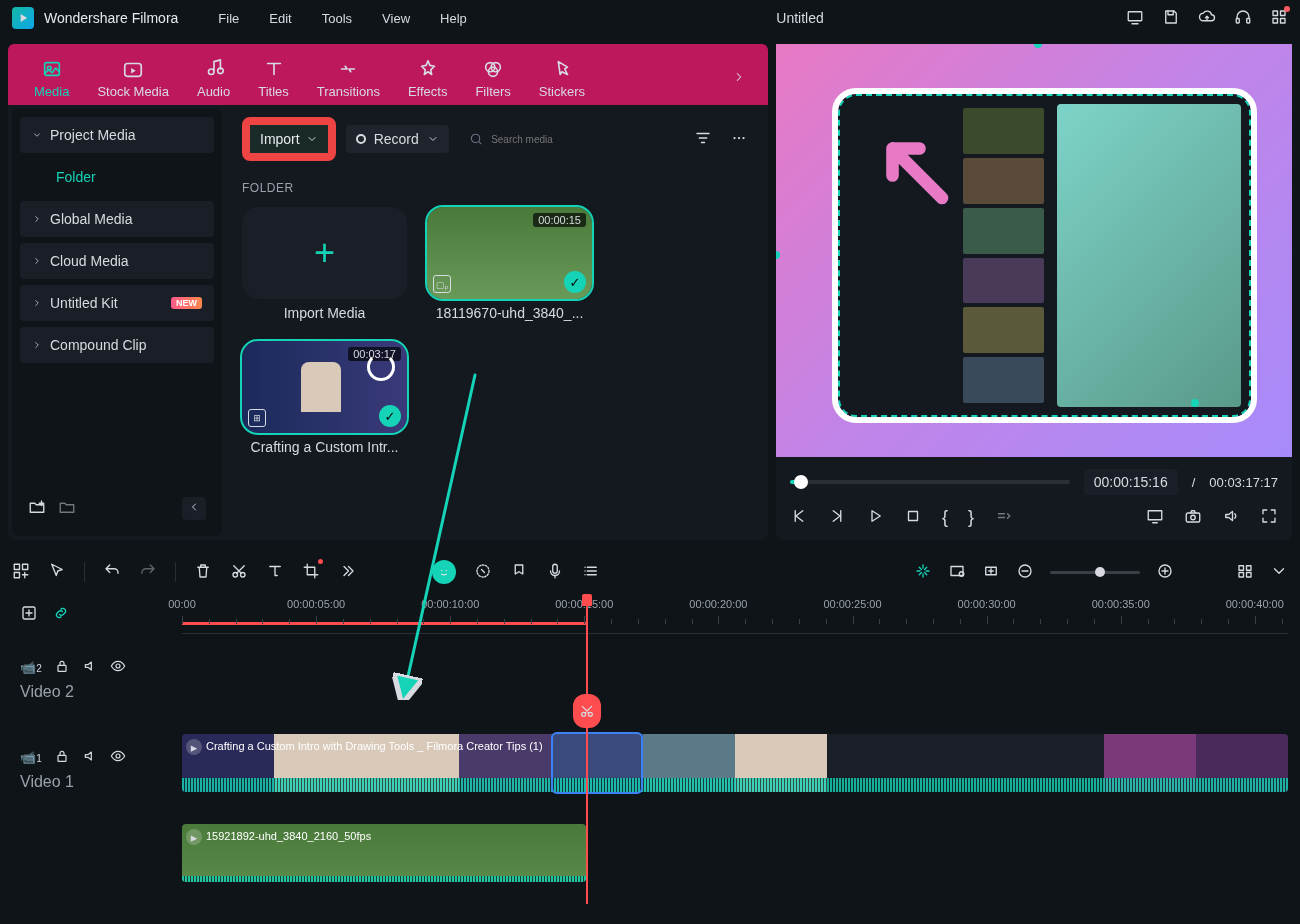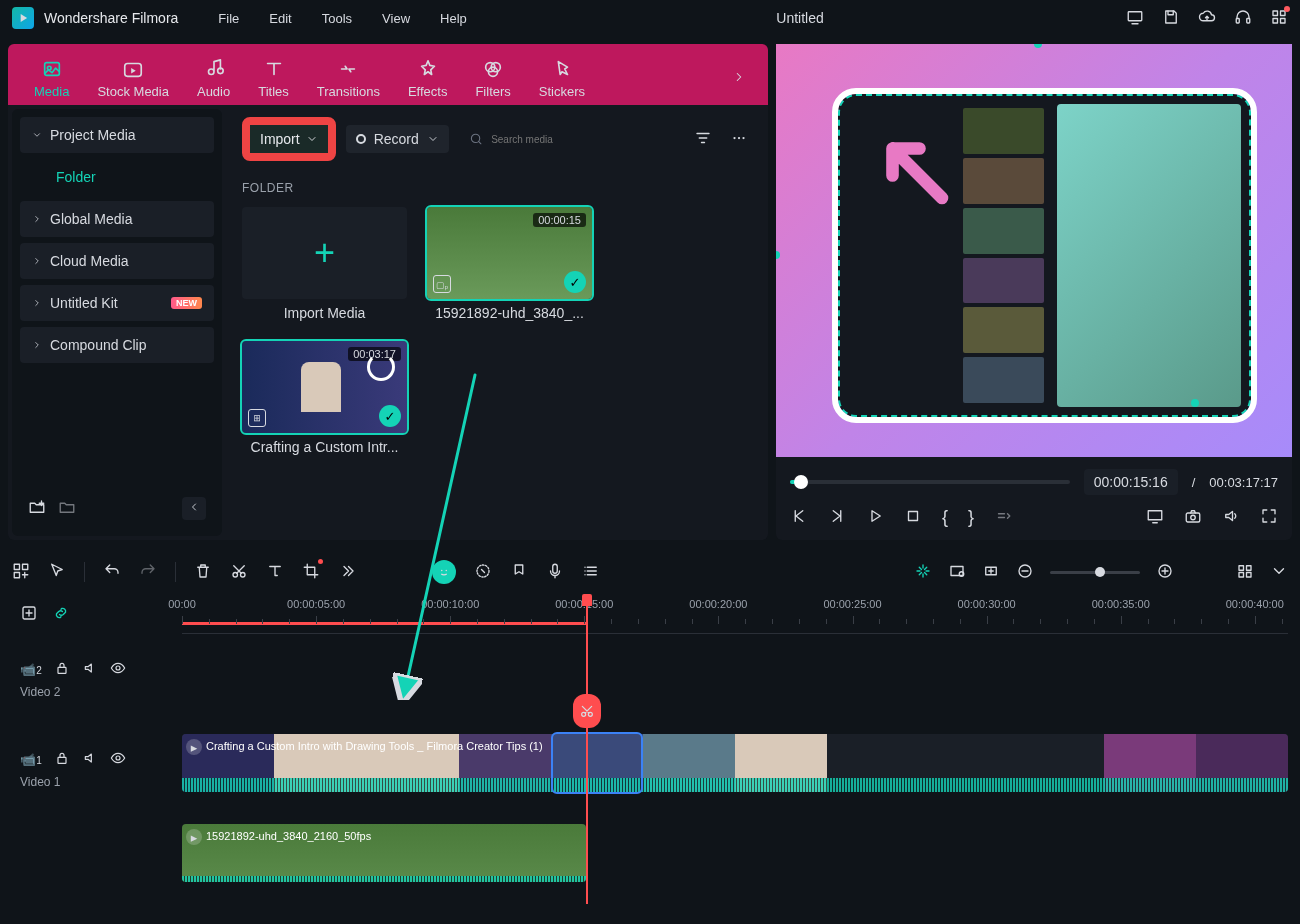--- a/index.html
+++ b/index.html
@@ -44,21 +44,21 @@
 .btn-import { border: 8px solid #ef4444; background: #1a2a28; padding: 6px 10px; border-radius: 8px; display: flex; align-items: center; gap: 6px; cursor: pointer; color: #e6e8ec; font-size: 14px; }
 .btn-record { background: #1f242c; padding: 6px 10px; border-radius: 4px; display: flex; align-items: center; gap: 8px; cursor: pointer; font-size: 14px; }
 .record-dot { width: 10px; height: 10px; border: 2px solid #d7dae0; border-radius: 50%; }
 .search-wrap { flex: 1; display: flex; align-items: center; color: #6b7280; gap: 8px; padding-left: 10px; }
 .search-wrap input { background: transparent; border: none; outline: none; color: #d7dae0; font-size: 10px; width: 100%; }
 .tb-icon { cursor: pointer; padding: 4px; }
 
 .folder-label { font-size: 12px; letter-spacing: 0.5px; color: #9aa1ab; margin: 8px 0 12px; }
 .media-grid { display: flex; flex-wrap: wrap; gap: 20px; }
 .media-item { width: 165px; display: flex; flex-direction: column; gap: 6px; }
-.thumb { width: 165px; height: 92px; border-radius: 4px; background: #1a1f27; position: relative; display: flex; align-items: center; justify-content: center; }
+.thumb { width: 165px; height: 92px; border-radius: 16px; background: #1a1f27; position: relative; display: flex; align-items: center; justify-content: center; }
 .thumb.selected { outline: 2px solid #14d3b6; }
 .thumb .dur { position: absolute; top: 6px; right: 6px; background: #000a; padding: 1px 5px; border-radius: 3px; font-size: 11px; }
 .thumb .check { position: absolute; bottom: 6px; right: 6px; width: 22px; height: 22px; background: #14d3b6; border-radius: 50%; display:flex; align-items:center; justify-content:center; color:#000; }
 .thumb .corner { position: absolute; bottom: 6px; left: 6px; width: 18px; height: 18px; border: 1px solid #d7dae0; border-radius: 3px; display:flex; align-items:center; justify-content:center; font-size:9px; }
 .media-item .name { font-size: 14px; white-space: nowrap; overflow: hidden; text-overflow: ellipsis; text-align: center; }
 .plus { font-size: 36px; color: #14d3b6; font-weight: 300; }
 
 
 .player-header { display: flex; align-items: center; padding: 10px 14px; gap: 16px; }
 .player-header .label { font-size: 14px; }
@@ -89,21 +89,21 @@
 .zoom-slider { width: 90px; height: 3px; background: #3a3f47; position: relative; border-radius: 2px; }
 .zoom-slider .zk { position: absolute; left: 55%; top: 50%; transform: translate(-50%,-50%); width: 10px; height: 10px; background: #d7dae0; border-radius: 50%; }
 .ai-face { width: 24px; height: 24px; background: #14d3b6; border-radius: 50%; display:flex; align-items:center; justify-content:center; }
 
 .tl-body { display: flex; }
 .tl-left { width: 170px; }
 .tl-left-top { height: 40px; display: flex; align-items: center; gap: 14px; padding: 0 8px; }
 .track-head { height: 90px; display: flex; flex-direction: column; justify-content: center; gap: 6px; padding: 0 8px; }
 .track-head-row { display: flex; align-items:center; gap: 12px; }
 .track-head-row svg { width: 16px; height: 16px; }
-.track-label { font-size: 12px; color: #9aa1ab; }
+.track-label { font-size: 16px; color: #9aa1ab; }
 
 .tl-right { flex: 1; position: relative; }
 .ruler { height: 40px; position: relative; border-bottom: 1px solid #2a2f37; }
 .ruler .tick-label { position: absolute; top: 4px; font-size: 11px; color: #9aa1ab; transform: translateX(-50%); }
 .ruler .tick { position: absolute; top: 22px; width: 1px; height: 8px; background: #3a3f47; }
 .ruler .tick.minor { height: 5px; top: 25px; }
 .playhead-line { position: absolute; top: 0; bottom: 0; width: 2px; background: #ff4d4f; z-index: 5; }
 .playhead-top { position: absolute; top: 0; left: 50%; transform: translateX(-50%); width: 10px; height: 12px; background: #ff4d4f; border-radius: 2px 2px 0 0; }
 .scissor-badge { position: absolute; left: 50%; top: 100px; transform: translateX(-50%); width: 28px; height: 34px; background: #ff4d4f; border-radius: 12px; display:flex; align-items:center; justify-content:center; z-index:6; }
 .ruler-range { position: absolute; top: 28px; left: 0; height: 3px; background: #ff4d4f; }
@@ -320,21 +320,21 @@
                 <span class="plus">+</span>
               </div>
             <span class="name">Import Media</span>
           </div>
           <div class="media-item">
             <div class="thumb selected" style="background:linear-gradient(#4a7a3a,#6a9a5a);">
               <span class="dur">00:00:15</span>
               <span class="corner">▢ₚ</span>
               <span class="check">✓</span>
             </div>
-            <span class="name">15921892-uhd_3840_...</span>
+            <span class="name">18119670-uhd_3840_...</span>
           </div>
           <div class="media-item" style="order:5">
             <div class="thumb selected" style="background:linear-gradient(90deg,#1a2a5a,#3a3a7a);">
               <span class="dur">00:03:17</span>
               <span class="corner">⊞</span>
               <span class="check">✓</span>
               <div style="position:absolute; right:12px; top:12px; width:28px; height:28px; border:3px solid #fff; border-radius:50%; border-top-color:transparent;"></div>
               <div style="position:absolute; left:50%; top:50%; transform:translate(-60%,-50%); width:40px; height:50px; background:#d9c9b9; border-radius:8px 8px 0 0;"></div>
             </div>
             <span class="name">Crafting a Custom Intr...</span>

